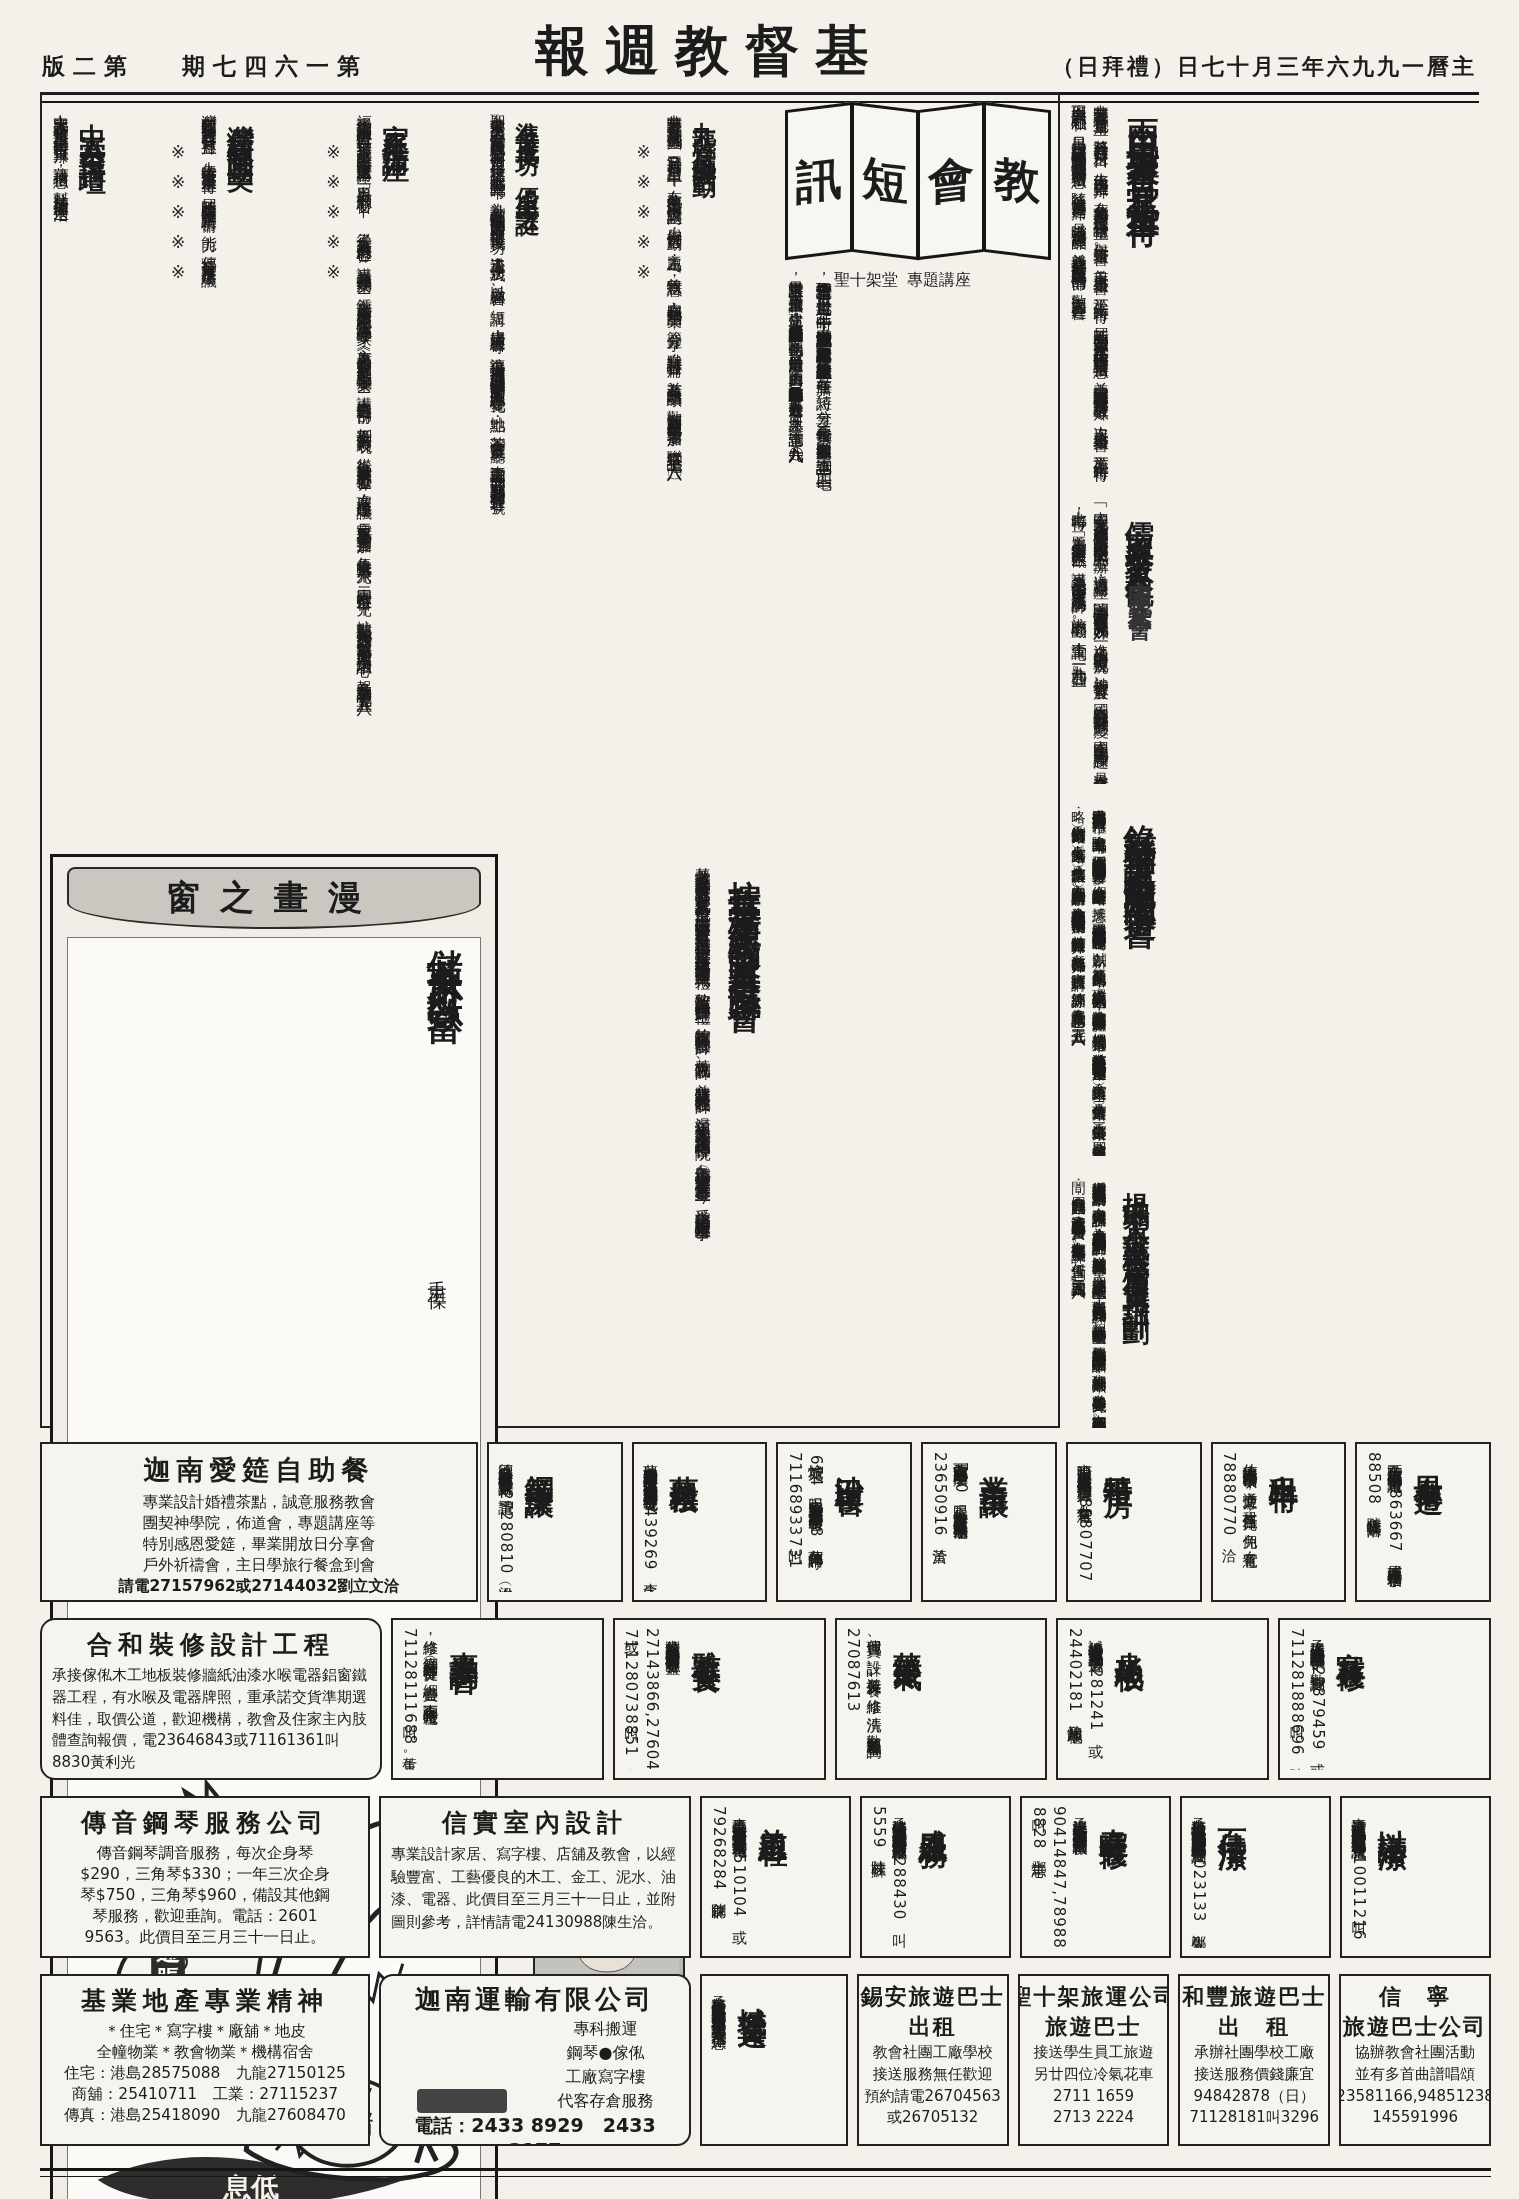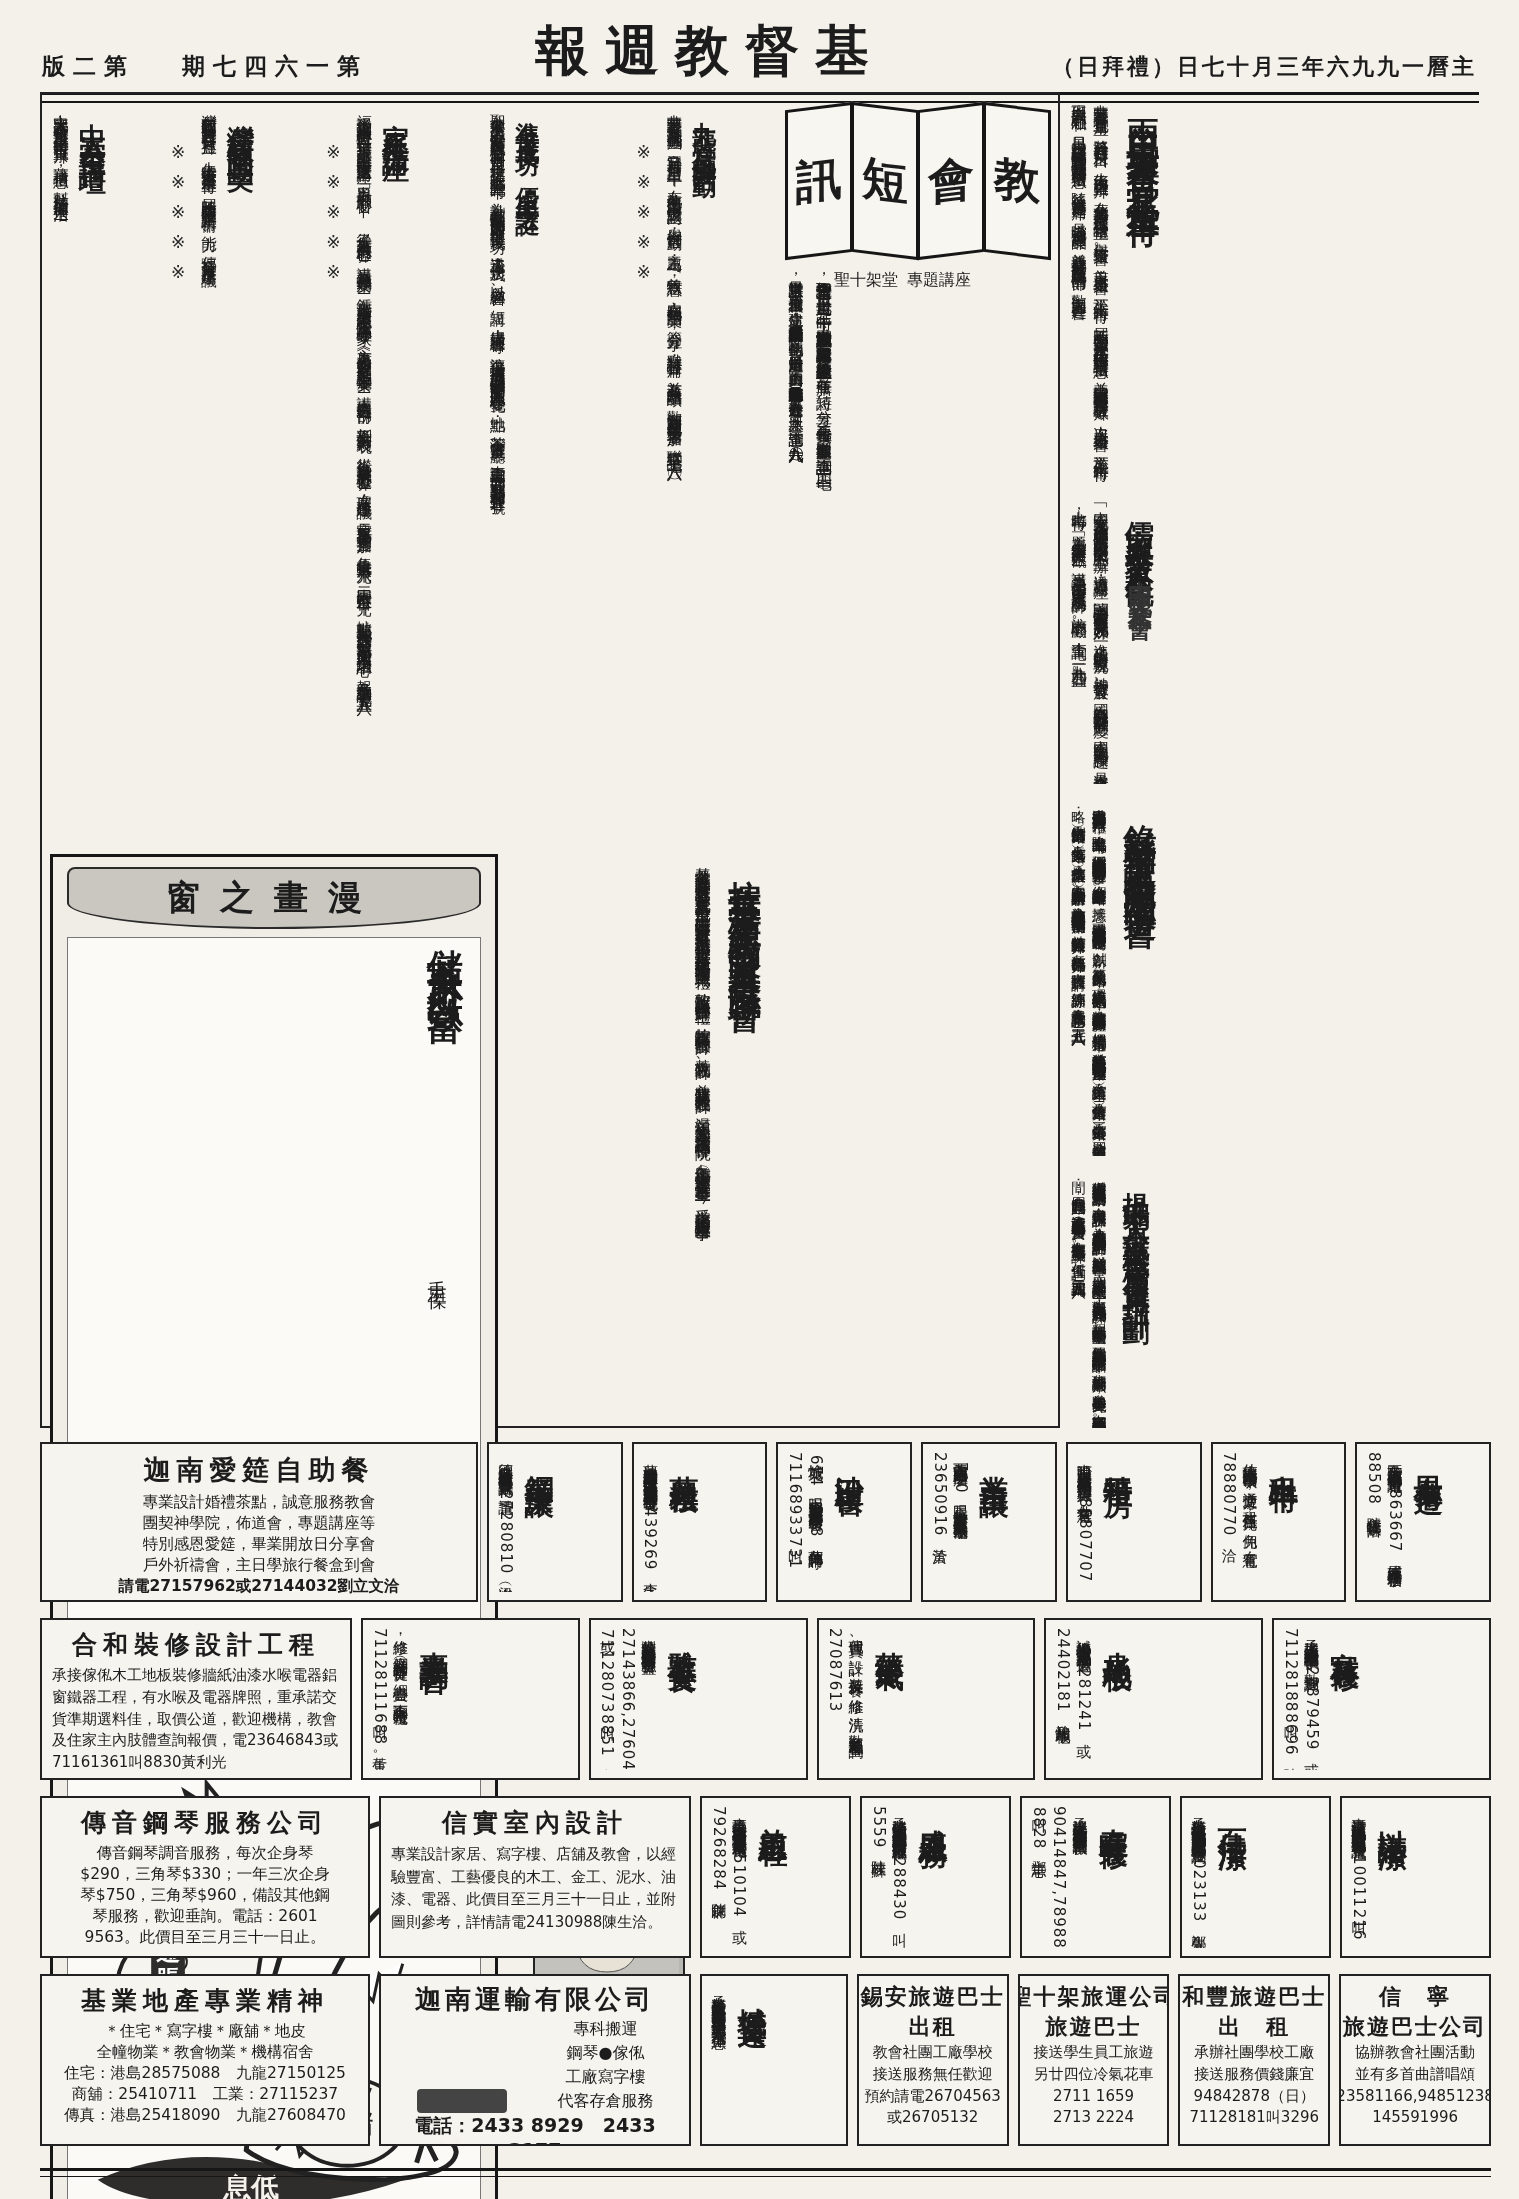--- a/index.html
+++ b/index.html
@@ -304,21 +304,21 @@
       <div class="vb">佐敦地鐵高尚寫字樓四百呎，交通方便，租八仟伍百元，免佣，有意電：78880770洽</div>
       <div class="vt">出租特平</div>
     </div>
     <div class="ad vad" style="flex:1;">
       <div class="vb">市區及大埔小型教會聘男女傳道請電23863667或繕履歷寄深水埗信箱88508號主任牧師收洽</div>
       <div class="vt">男女傳道</div>
     </div>
   </div>
 
   <div class="ad-row" style="height:162px;">
-    <div class="ad ad-h" style="width:312px;">
+    <div class="ad ad-h" style="width:342px;border-radius:15px;">
       <div class="t" style="font-size:25px;">合和裝修設計工程</div>
       <div style="font-size:15px;line-height:1.45;">承接傢俬木工地板裝修牆紙油漆水喉電器鋁窗鐵器工程，有水喉及電器牌照，重承諾交貨準期選料佳，取價公道，歡迎機構，教會及住家主內肢體查詢報價，電23646843或71161361叫8830黃利光</div>
     </div>
     <div class="ad vad" style="flex:1;">
       <div class="vb">維修，鋼琴調音師（基督徒），細心盡責。查詢下午六時後電71128111叫688黃生。</div>
       <div class="vt">專業調音</div>
     </div>
     <div class="ad vad" style="flex:1;">
       <div class="vb">豐儉茶點教會聚餐美點到會幼稚園茶餐蛋糕餐盒27143866,27604389或71128073叫8851文生</div>
       <div class="vt">雅歌美食</div>
@@ -374,21 +374,21 @@
 
   <div class="ad-row" style="height:172px;">
     <div class="ad ad-h" style="width:330px;">
       <div class="t" style="font-size:25px;">基業地產專業精神</div>
       <div class="ln">＊住宅＊寫字樓＊廠舖＊地皮</div>
       <div class="ln">全幢物業＊教會物業＊機構宿舍</div>
       <div class="ln">住宅：港島28575088　九龍27150125</div>
       <div class="ln">商舖：25410711　工業：27115237</div>
       <div class="ln">傳真：港島25418090　九龍27608470</div>
     </div>
-    <div class="ad canaan" style="width:312px;">
+    <div class="ad canaan" style="width:312px;border-radius:14px;">
       <div class="t">迦南運輸有限公司</div>
       <div class="canaan-mid">
         <div class="canaan-logo">迦南</div>
         <div class="canaan-lines">
           <div class="ln">專科搬運</div>
           <div class="ln">鋼琴●傢俬</div>
           <div class="ln">工廠寫字樓</div>
           <div class="ln">代客存倉服務</div>
         </div>
       </div>

